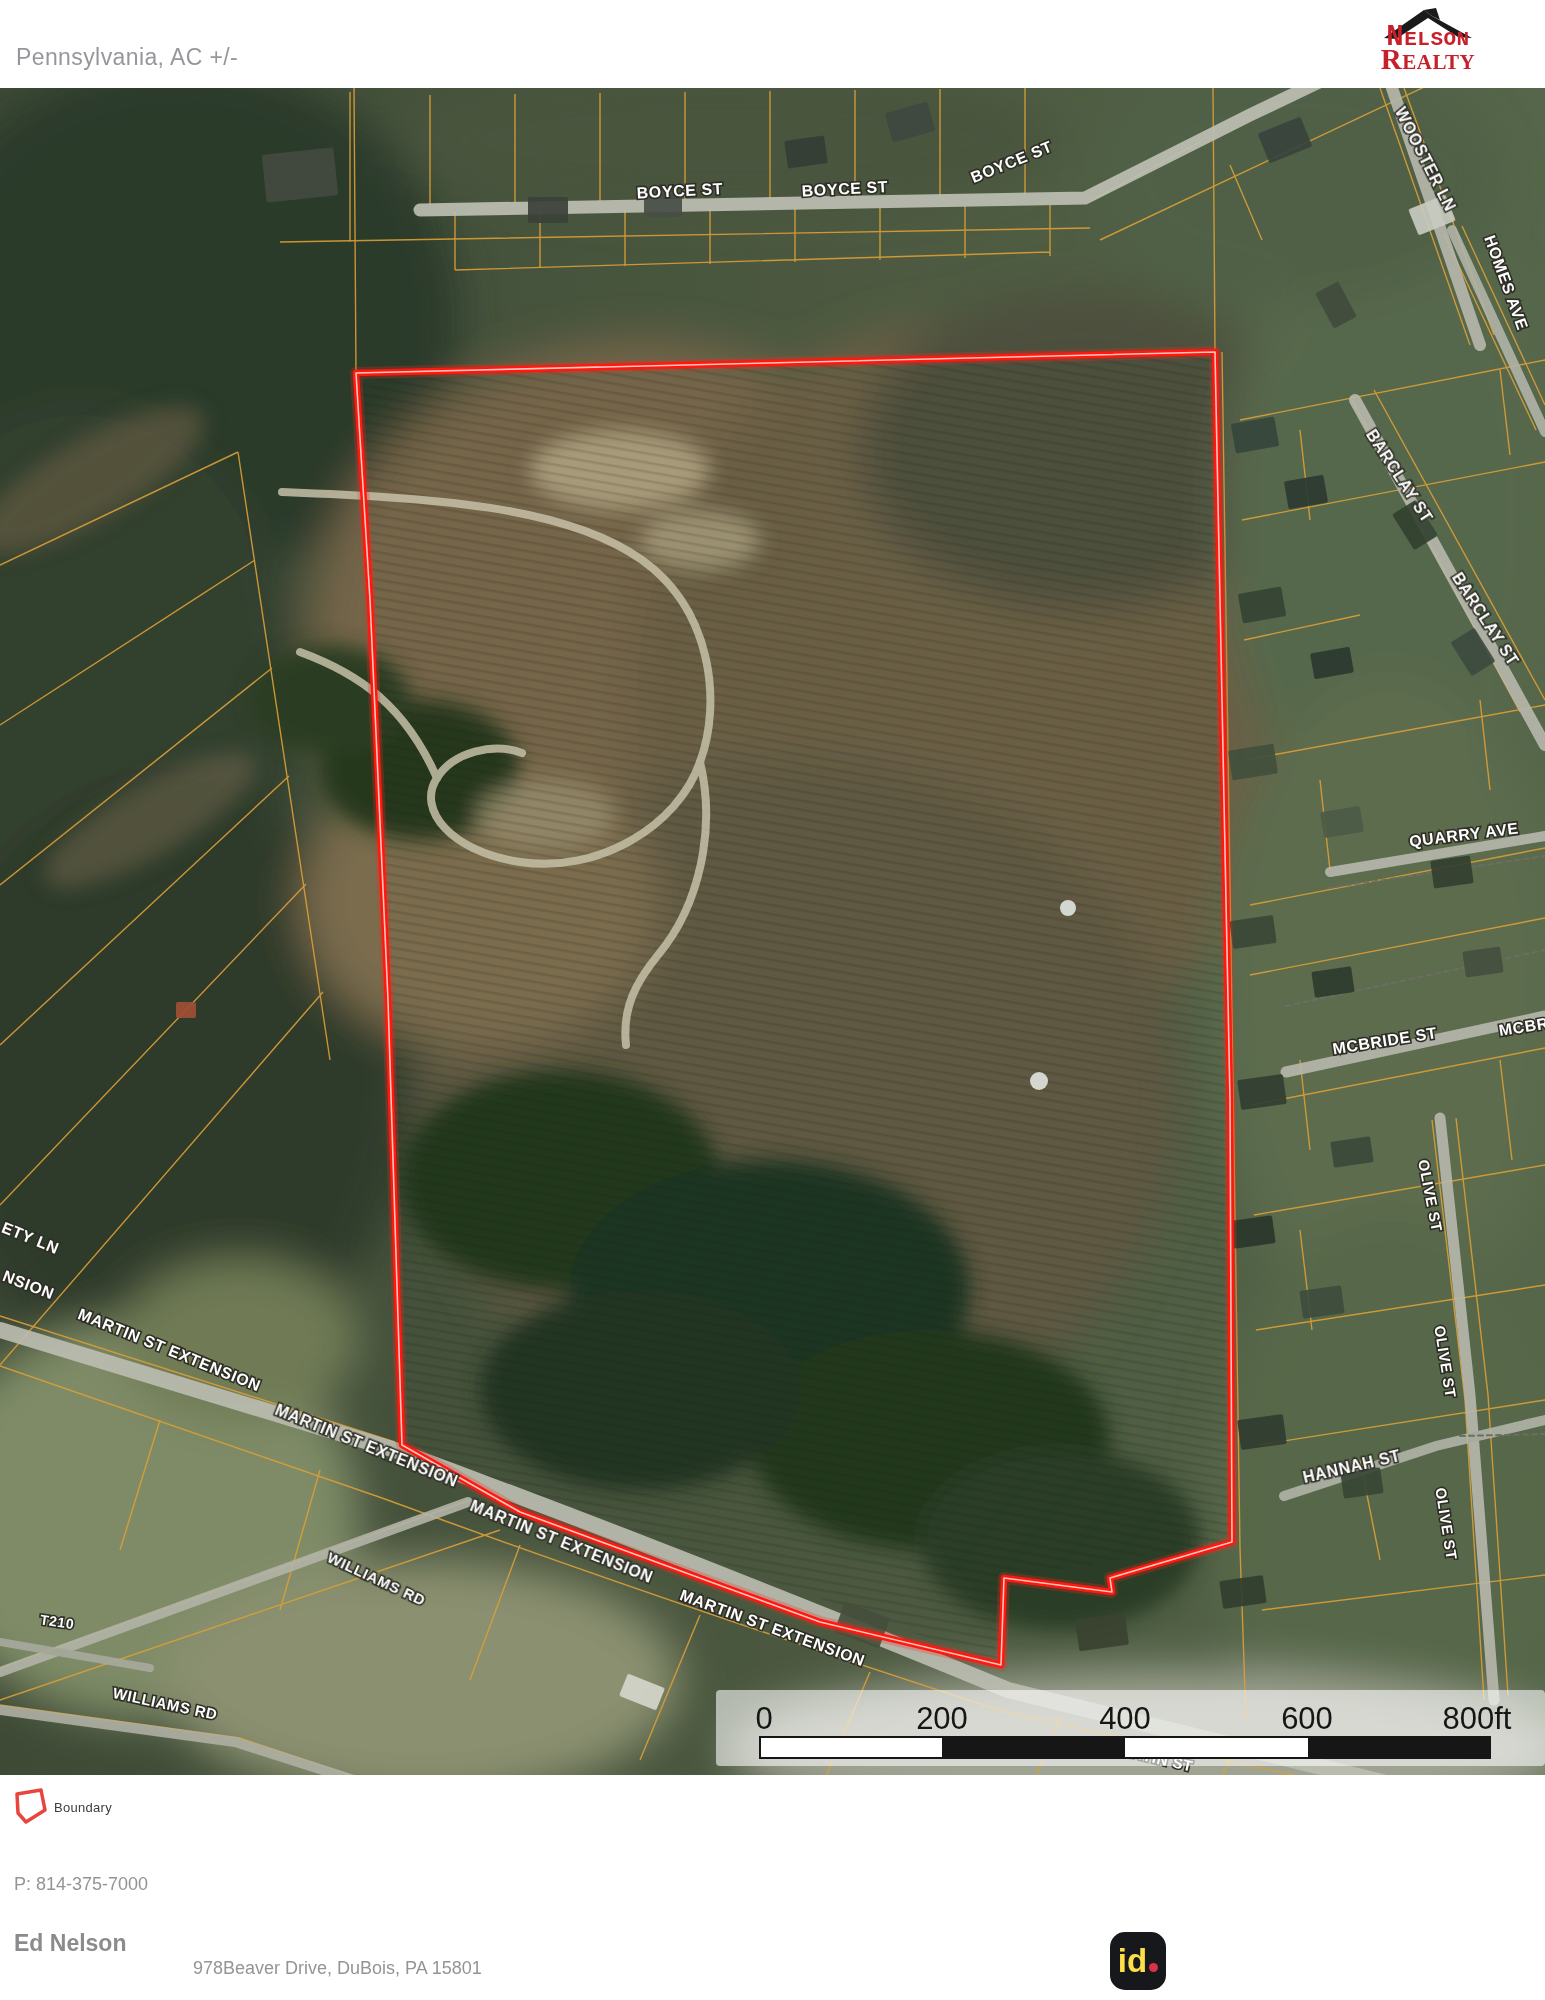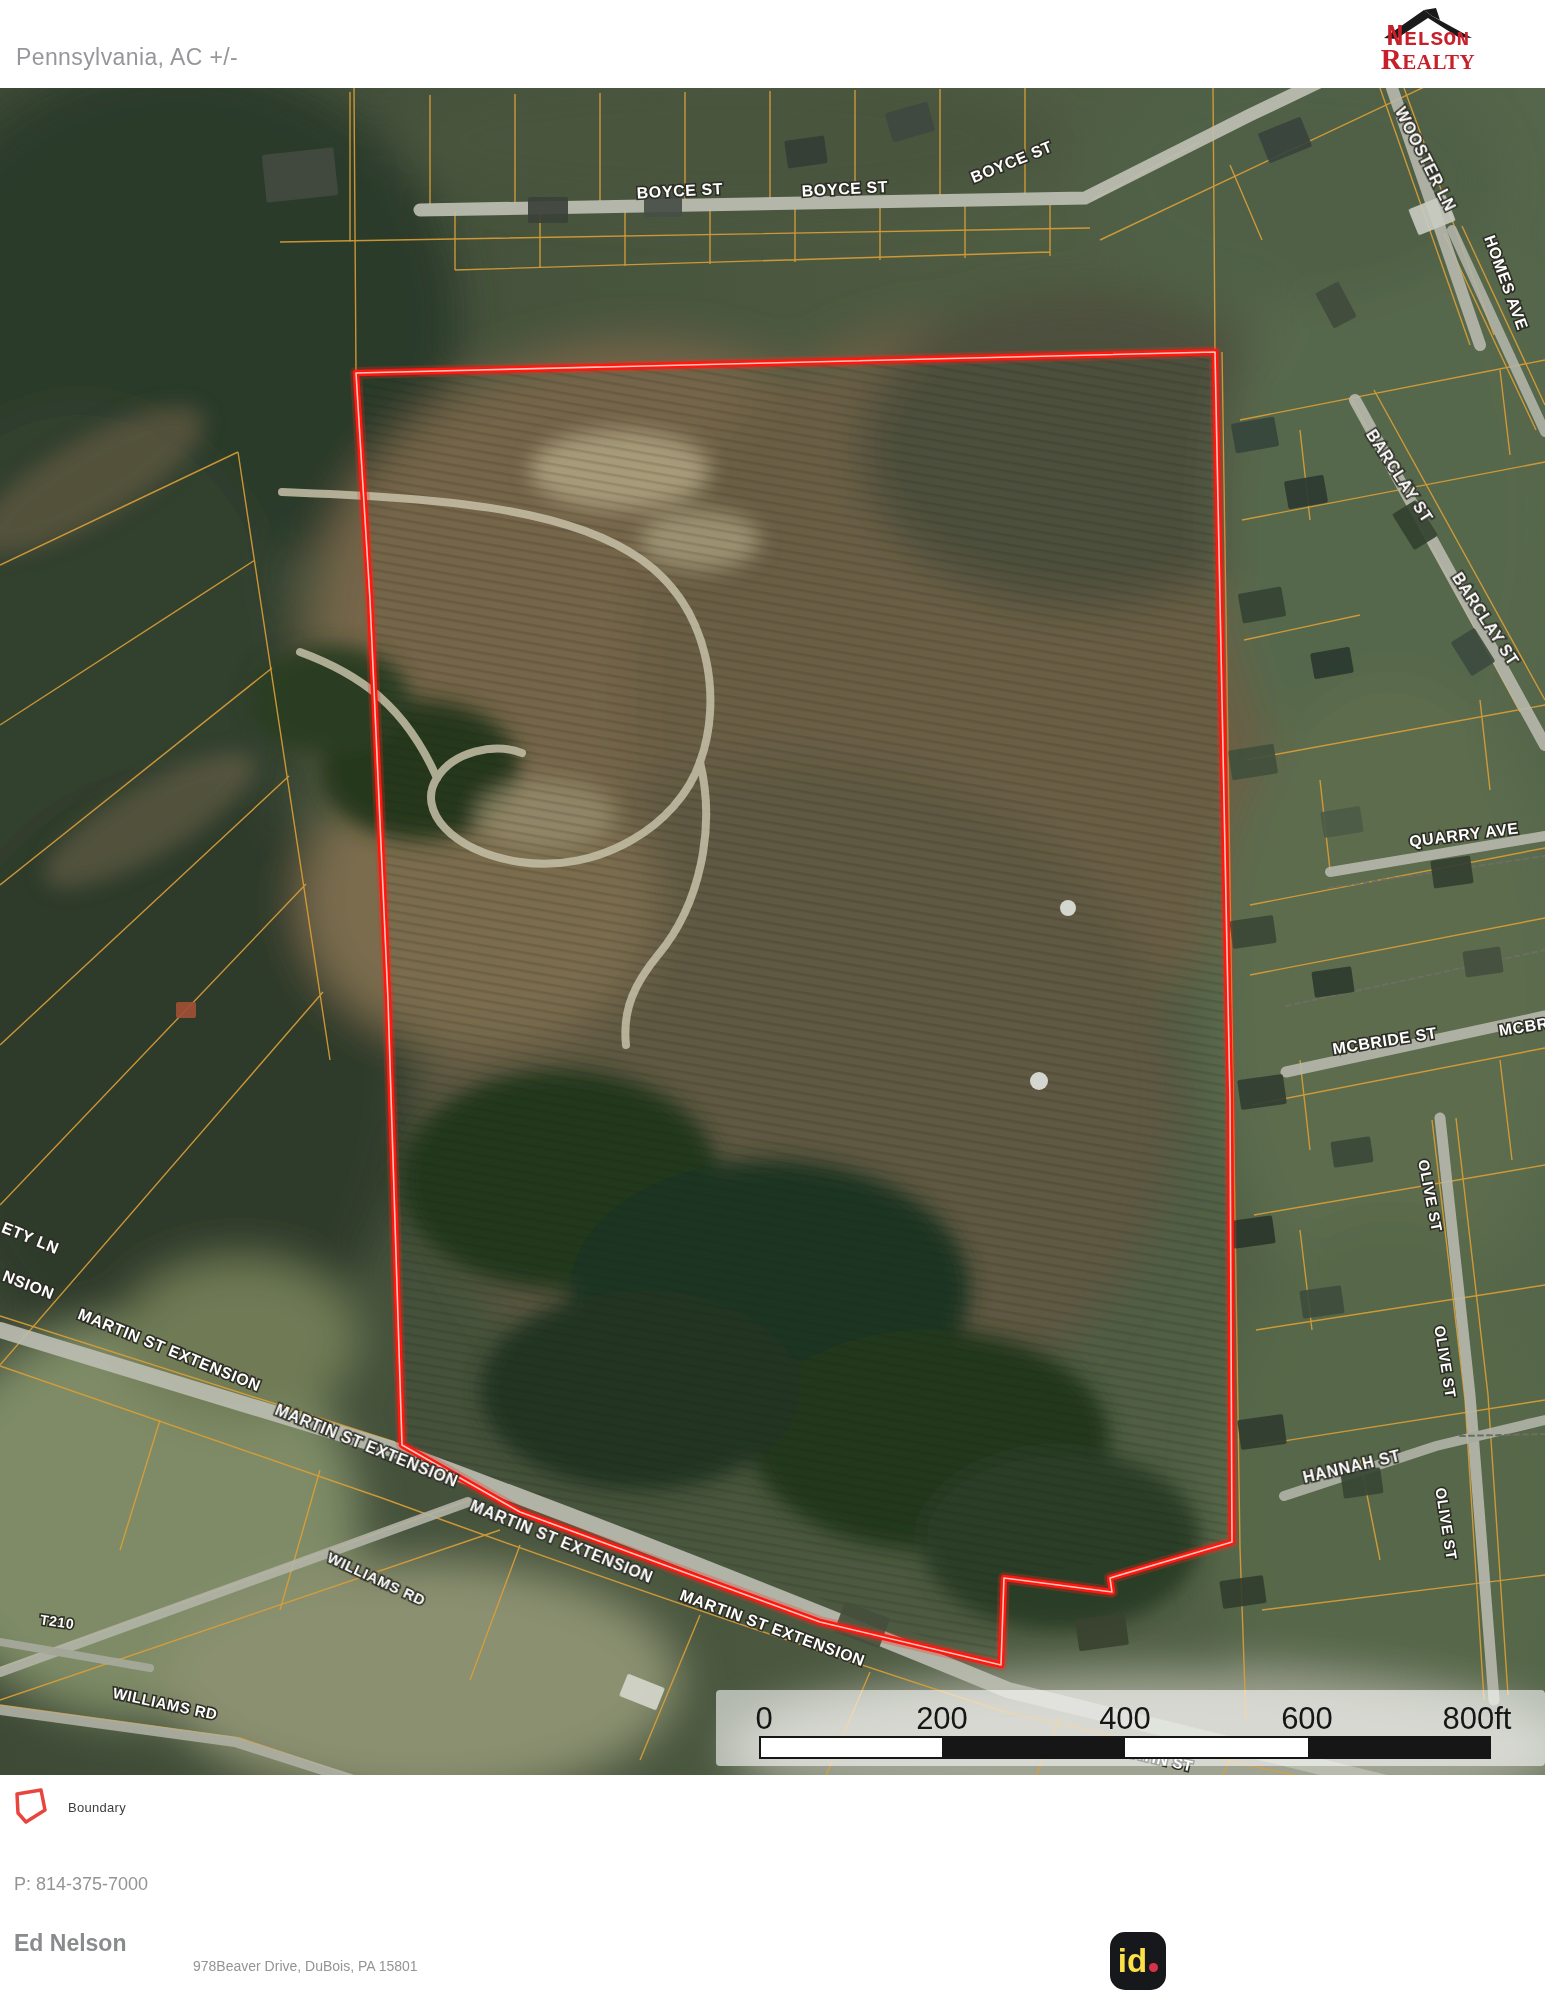--- a/index.html
+++ b/index.html
@@ -15,25 +15,25 @@
   .logo .l2{font-size:21px;letter-spacing:.5px;line-height:19px;}
   .logo .cap{font-size:29px;}
   
   #map{position:absolute;left:0;top:0;}
   .slabel{font-family:"Liberation Sans",sans-serif;font-weight:bold;fill:#ffffff;
           stroke:#2e2e26;stroke-width:3.2px;paint-order:stroke;letter-spacing:.6px;
           text-anchor:middle;dominant-baseline:middle;}
   .scalenum{font-family:"Liberation Sans",sans-serif;font-size:31px;fill:#161616;text-anchor:middle;}
   
   .legend-row{position:absolute;left:12px;top:1786px;display:flex;align-items:center;}
-  .legend-label{font-size:13px;color:#3d3d3d;margin-left:20px;letter-spacing:.3px;}
+  .legend-label{font-size:13px;color:#3d3d3d;margin-left:6px;letter-spacing:.3px;}
   
   .agent{position:absolute;left:14px;top:1930px;font-size:23px;font-weight:bold;color:#8a8b8d;}
   .phone{position:absolute;left:14px;top:1874px;font-size:18px;color:#939496;}
-  .address{position:absolute;left:193px;top:1958px;font-size:14px;color:#939496;}
+  .address{position:absolute;left:193px;top:1958px;font-size:18px;color:#939496;}
   .id-badge{position:absolute;left:1110px;top:1932px;width:56px;height:58px;background:#17181b;
             border-radius:15px;color:#fde047;font-weight:bold;font-size:33px;text-align:center;line-height:58px;}
   .id-badge .dot{display:inline-block;width:9px;height:9px;border-radius:50%;background:#d6334b;margin-left:2px;}
   .disclaimer{position:absolute;left:1176px;top:1931px;width:362px;font-size:11.5px;line-height:14.5px;color:#8e9196;}
 </style>
 </head>
 <body>
 
 <div id="page">
 

